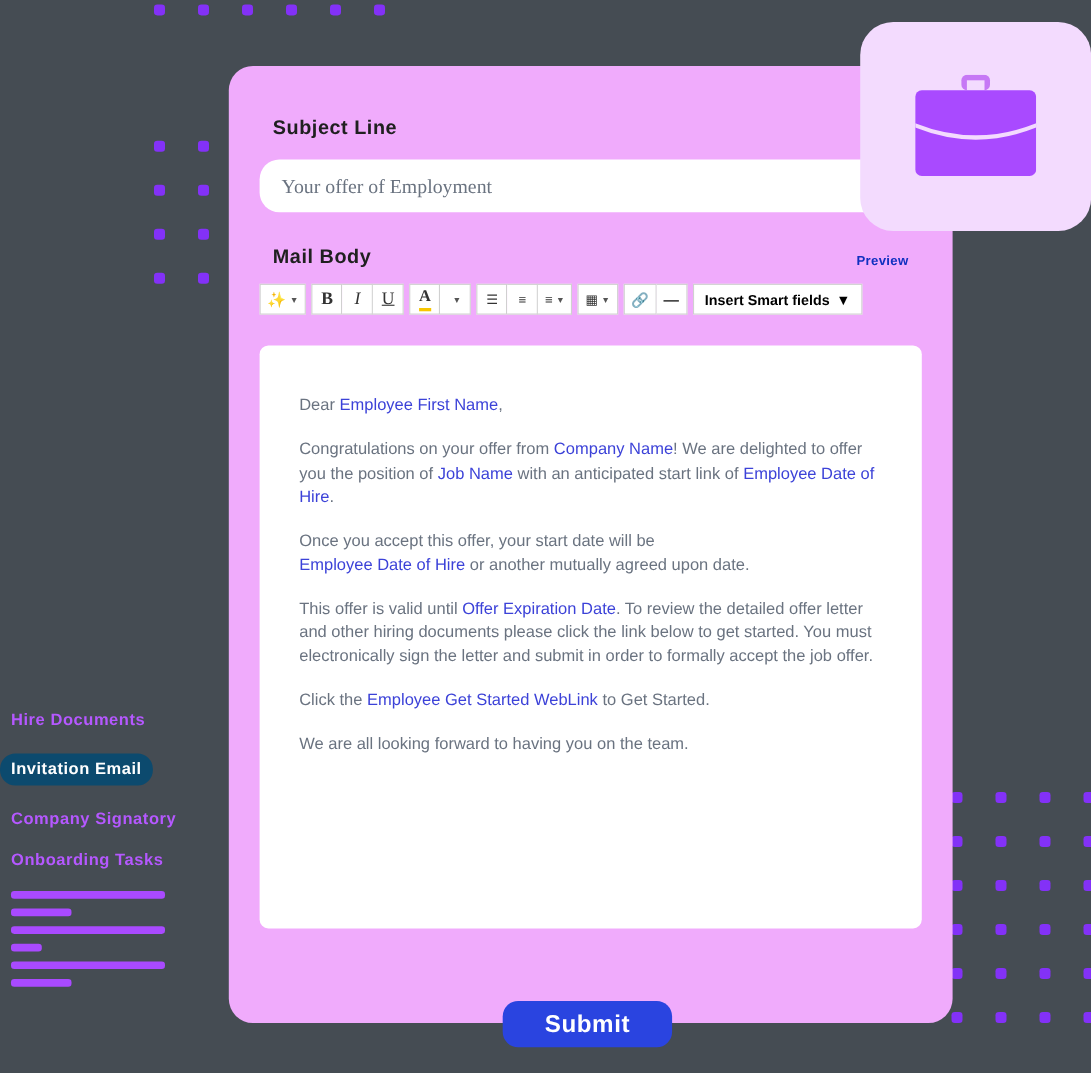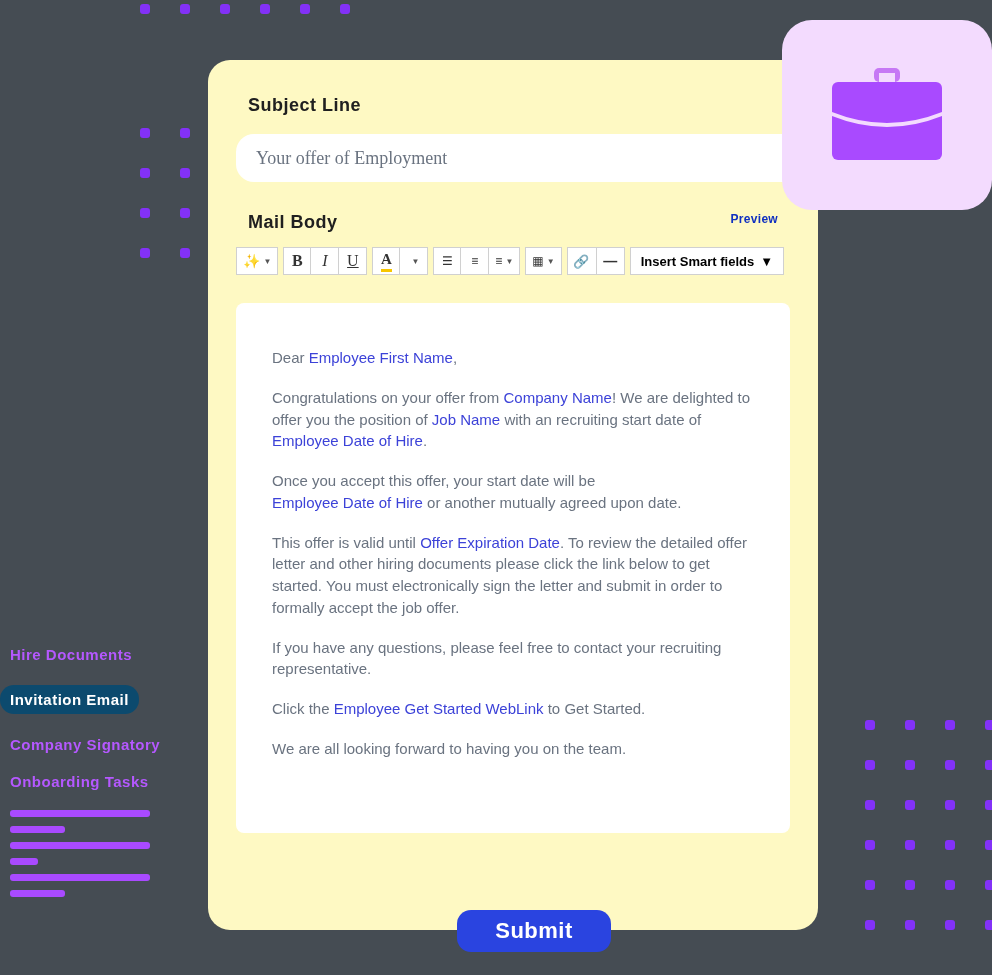--- a/index.html
+++ b/index.html
@@ -39,25 +39,25 @@
 .sidebar-lines div {
   height: 7px;
   background: #a94aff;
   border-radius: 3px;
   margin-bottom: 9px;
 }
 .card {
   position: absolute;
   left: 208px;
   top: 60px;
-  width: 610px;
+  width: 658px;
   height: 870px;
-  background: #fef9c3;
+  background: #f0abfc;
   border-radius: 22px;
-  padding: 23px 28px 28px 28px;
+  padding: 34px 28px 28px 28px;
 }
 .section-label {
   font-family: 'Arial Black', Arial, sans-serif;
   font-weight: 900;
   font-size: 18px;
   color: #202020;
   letter-spacing: 0.5px;
   margin: 12px 12px 18px 12px;
 }
 .subject-input {
@@ -70,21 +70,21 @@
   width: 610px;
 }
 .subject-input span {
   color: #6a7380;
   font-size: 18px;
   font-family: Liberation Serif, serif;
 }
 .mail-header {
   display: flex;
   justify-content: space-between;
-  align-items: flex-start;
+  align-items: flex-end;
   margin-top: 30px;
   margin-bottom: 14px;
   padding: 0 12px;
 }
 .preview-link {
   color: #1030c0;
   font-size: 12px;
   font-weight: 700;
   letter-spacing: 0.3px;
 }
@@ -328,29 +328,28 @@
       <span>Insert Smart fields</span>
       <span class="caret" style="margin-left:6px">▼</span>
     </div>
   </div>
 
   <div class="mail-content">
     <p>
       <span>Dear </span><span class="sf">Employee First Name</span><span>,</span>
     </p>
     <p>
-      <span>Congratulations on your offer from </span><span class="sf">Company Name</span><span>! We are delighted to offer you the position of </span><span class="sf">Job Name</span><span> with an recruiting start date of </span><span class="sf">Employee Date of Hire</span><span>.</span>
+      <span>Congratulations on your offer from </span><span class="sf">Company Name</span><span>! We are delighted to offer you the position of </span><span class="sf">Job Name</span><span> with an anticipated start link of </span><span class="sf">Employee Date of Hire</span><span>.</span>
     </p>
     <p>
       <span>Once you accept this offer, your start date will be </span><br><span class="sf">Employee Date of Hire</span><span> or another mutually agreed upon date.</span>
     </p>
     <p>
       <span>This offer is valid until </span><span class="sf">Offer Expiration Date</span><span>. To review the detailed offer letter and other hiring documents please click the link below to get started. You must electronically sign the letter and submit in order to formally accept the job offer.</span>
     </p>
-    <p>If you have any questions, please feel free to contact your recruiting representative.</p>
     <p>
       <span>Click the </span><span class="sf">Employee Get Started WebLink</span><span> to Get Started.</span>
     </p>
     <p>We are all looking forward to having you on the team.</p>
   </div>
 
 </div>
 
 <div class="briefcase-card">
   <span class="briefcase-icon">

